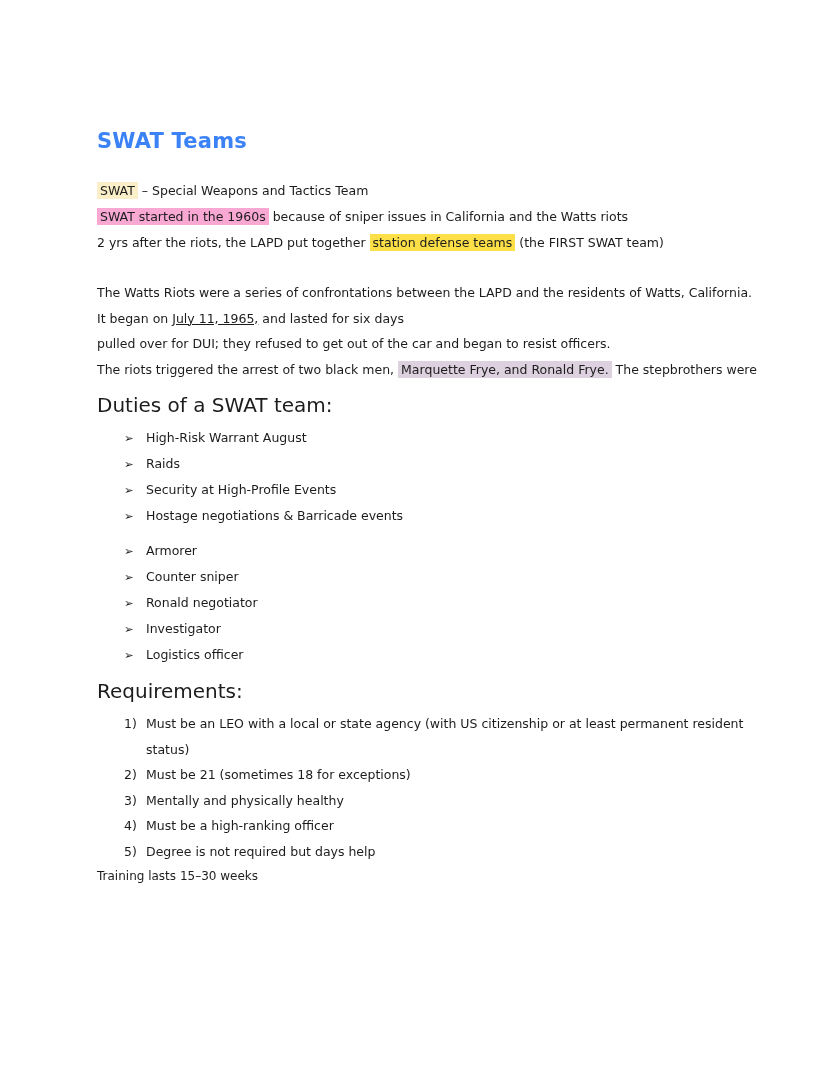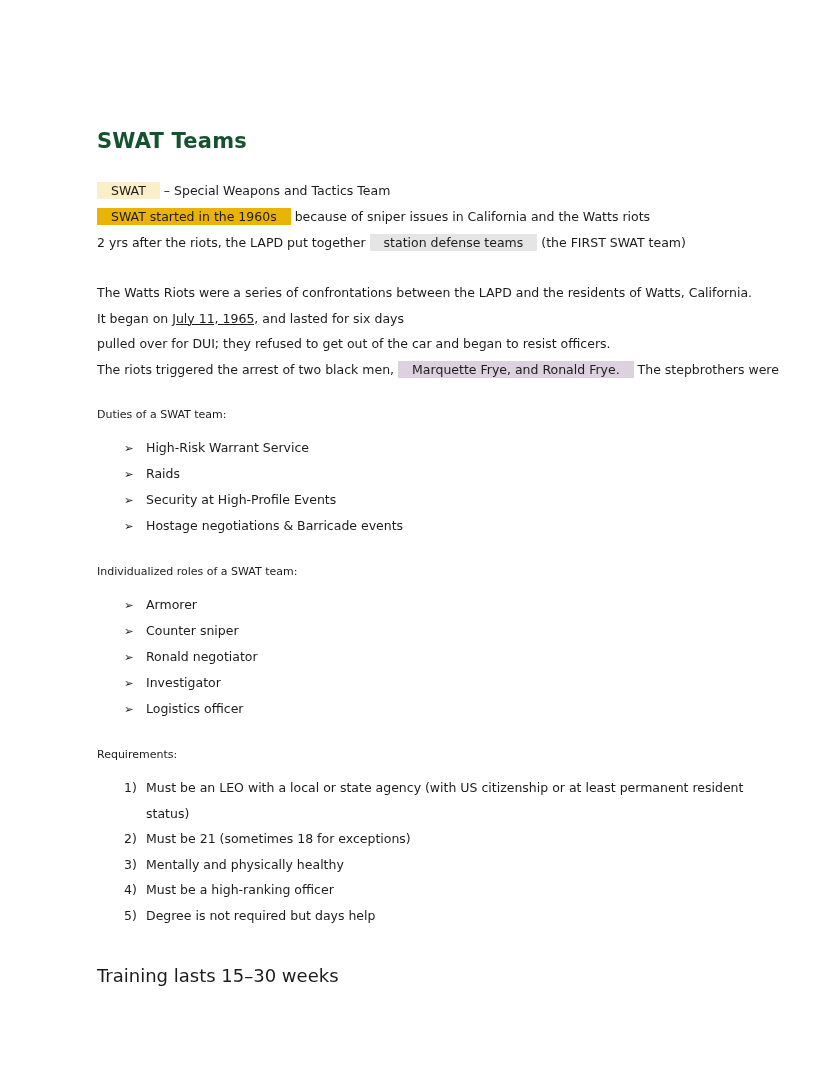--- a/index.html
+++ b/index.html
@@ -23,92 +23,90 @@
     font-weight: bold;
     letter-spacing: 0.2px;
   }
   .para { margin-top: 24px; }
   .line {
     font-size: 12.5px;
     line-height: 26px;
     white-space: nowrap;
   }
   .watts .line { line-height: 25.5px; }
-  .hl { padding: 1px 14px; }
+  .hl { padding: 1px 3px; }
   .u { text-decoration: underline; }
   .section-heading {
-    font-size: 11px;
+    font-size: 20px;
     font-weight: 500;
     line-height: 22px;
-    margin-top: 22px;
+    margin-top: 12px;
   }
   .list { margin-top: 9px; }
   .li {
     display: flex;
     align-items: baseline;
     padding-left: 27px;
     font-size: 12.5px;
     line-height: 26px;
     white-space: nowrap;
   }
   .marker {
     flex: none;
     width: 22px;
     font-size: 11.5px;
   }
   .marker.num { font-size: 12.5px; }
   .numlist .li { line-height: 25.5px; }
   .footer-line {
-    font-size: 18px;
+    font-size: 12px;
     line-height: 25.5px;
     white-space: nowrap;
-    margin-top: 35px;
   }
 </style>
 </head>
 <body>
 
 <div class="page">
 
-  <h1 class="doc-title" style="color: #14532d;">SWAT Teams</h1>
+  <h1 class="doc-title" style="color: #3b82f6;">SWAT Teams</h1>
 
   <section class="para intro">
     <p class="line"><span class="hl" style="background-color: rgb(251, 239, 201);">SWAT</span><span> – Special Weapons and Tactics Team</span></p>
-    <p class="line"><span class="hl" style="background-color: #eab308;">SWAT started in the 1960s</span><span> because of sniper issues in California and the Watts riots</span></p>
-    <p class="line"><span>2 yrs after the riots, the LAPD put together </span><span class="hl" style="background-color: #e5e5e5;">station defense teams</span><span> (the FIRST SWAT team)</span></p>
+    <p class="line"><span class="hl" style="background-color: #f9a8d4;">SWAT started in the 1960s</span><span> because of sniper issues in California and the Watts riots</span></p>
+    <p class="line"><span>2 yrs after the riots, the LAPD put together </span><span class="hl" style="background-color: #fde047;">station defense teams</span><span> (the FIRST SWAT team)</span></p>
   </section>
 
   <section class="para watts">
     <p class="line">The Watts Riots were a series of confrontations between the LAPD and the residents of Watts, California.</p>
     <p class="line"><span>It began on </span><span class="u">July 11, 1965,</span><span> and lasted for six days</span></p>
     <p class="line">pulled over for DUI; they refused to get out of the car and began to resist officers.</p>
     <p class="line"><span>The riots triggered the arrest of two black men, </span><span class="hl" style="background-color: rgb(221, 208, 223);">Marquette Frye, and Ronald Frye.</span><span> The stepbrothers were</span></p>
   </section>
 
   <h2 class="section-heading">Duties of a SWAT team:</h2>
   <div class="list">
     <div class="li">
         <span class="marker">➢</span>
-        <span>High-Risk Warrant Service</span>
+        <span>High-Risk Warrant August</span>
       </div>
     <div class="li">
         <span class="marker">➢</span>
         <span>Raids</span>
       </div>
     <div class="li">
         <span class="marker">➢</span>
         <span>Security at High-Profile Events</span>
       </div>
     <div class="li">
         <span class="marker">➢</span>
         <span>Hostage negotiations &amp; Barricade events</span>
       </div>
   </div>
 
-  <h2 class="section-heading">Individualized roles of a SWAT team:</h2>
   <div class="list">
     <div class="li">
         <span class="marker">➢</span>
         <span>Armorer</span>
       </div>
     <div class="li">
         <span class="marker">➢</span>
         <span>Counter sniper</span>
       </div>
     <div class="li">

